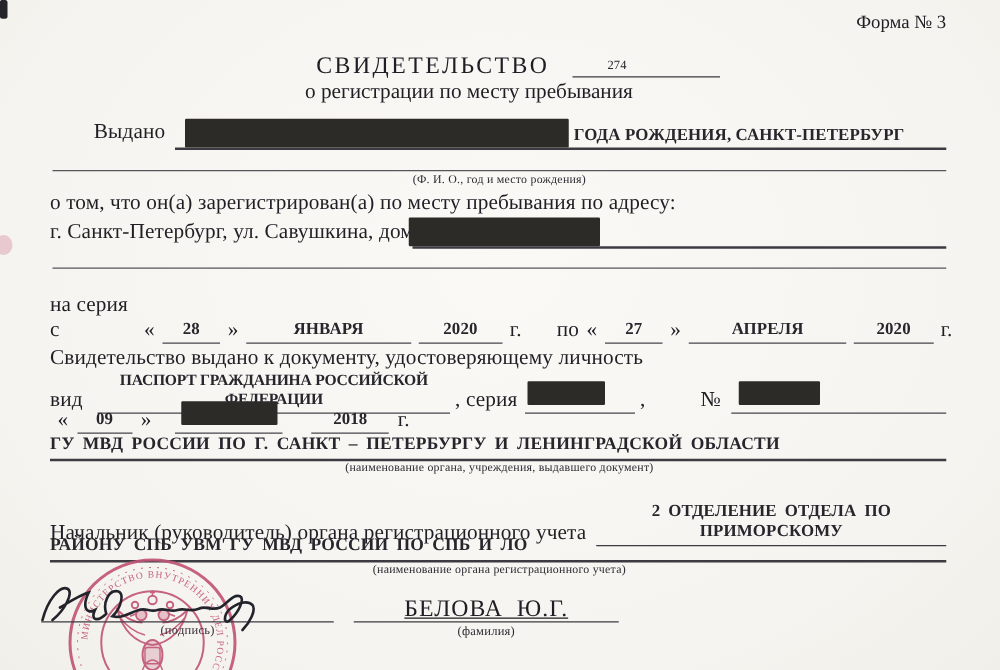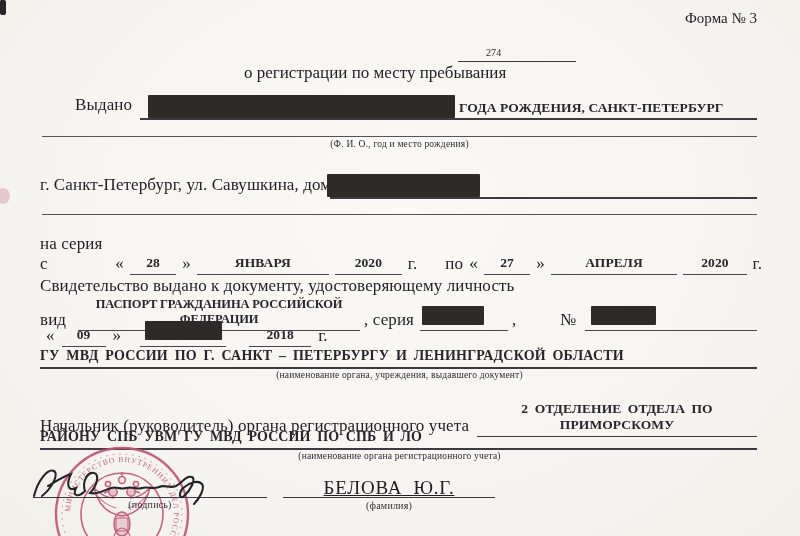--- a/index.html
+++ b/index.html
@@ -31,33 +31,35 @@
 <body>
 
 <div class="page">
 
   <div class="abs smudge" style="left:0;top:7;width:5px;height:13px;"></div>
   <div class="abs smudge" style="left:0;top:27;width:6px;height:15px;"></div>
   <div class="abs pinksmudge" style="left:-4px;top:188px;width:14px;height:16px;"></div>
 
   <div class="abs" style="right:43px;top:10px;font-size:15px;">Форма № 3</div>
 
+  <div class="abs" style="left:253px;top:42px;font-size:19px;letter-spacing:2px;">СВИДЕТЕЛЬСТВО</div>
   <div class="abs blank" style="left:458px;top:42px;width:118px;height:19px;border-bottom:1.7px solid #3b3b41;text-align:left;">
     <span class="bval" style="font-weight:normal;font-size:10px;padding-left:28px;">274</span>
   </div>
   <div class="abs" style="left:244px;top:63px;font-size:17px;">о регистрации по месту пребывания</div>
 
   <div class="abs body-text" style="left:75px;top:95px;">Выдано</div>
   <div class="abs bigline" style="left:140px;top:95px;width:617px;height:23px;"></div>
   <div class="abs redact" style="left:148px;top:95px;width:307px;height:23px;"></div>
   <div class="abs bval" style="left:459px;top:100px;">ГОДА РОЖДЕНИЯ, САНКТ-ПЕТЕРБУРГ</div>
 
   <div class="abs thinline" style="left:42px;top:120px;width:715px;height:16px;"></div>
   <div class="abs cap" style="left:42px;top:139px;width:715px;">(Ф. И. О., год и место рождения)</div>
 
+  <div class="abs body-text" style="left:40px;top:152px;">о том, что он(а) зарегистрирован(а) по месту пребывания по адресу:</div>
 
   <div class="abs body-text" style="left:40px;top:175px;">г. Санкт-Петербург, ул. Савушкина, дом</div>
   <div class="abs bigline" style="left:330px;top:175px;width:427px;height:22px;"></div>
   <div class="abs redact" style="left:327px;top:174px;width:153px;height:23px;"></div>
 
   <div class="abs thinline" style="left:42px;top:199px;width:715px;height:15px;"></div>
 
   <div class="abs flexrow body-text" style="left:40px;top:234px;right:38px;gap:6px;">
     <span>на серия с</span>
     <span>«</span>

